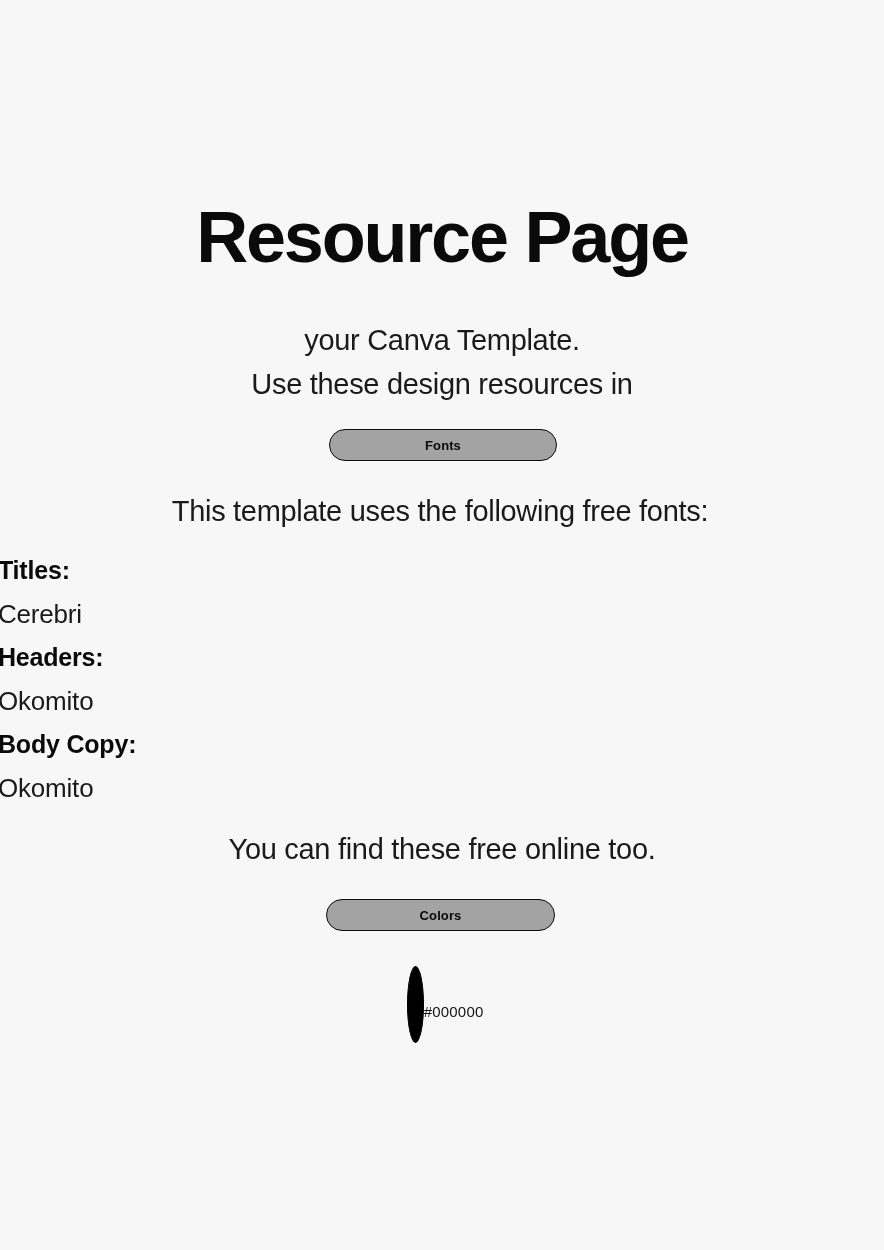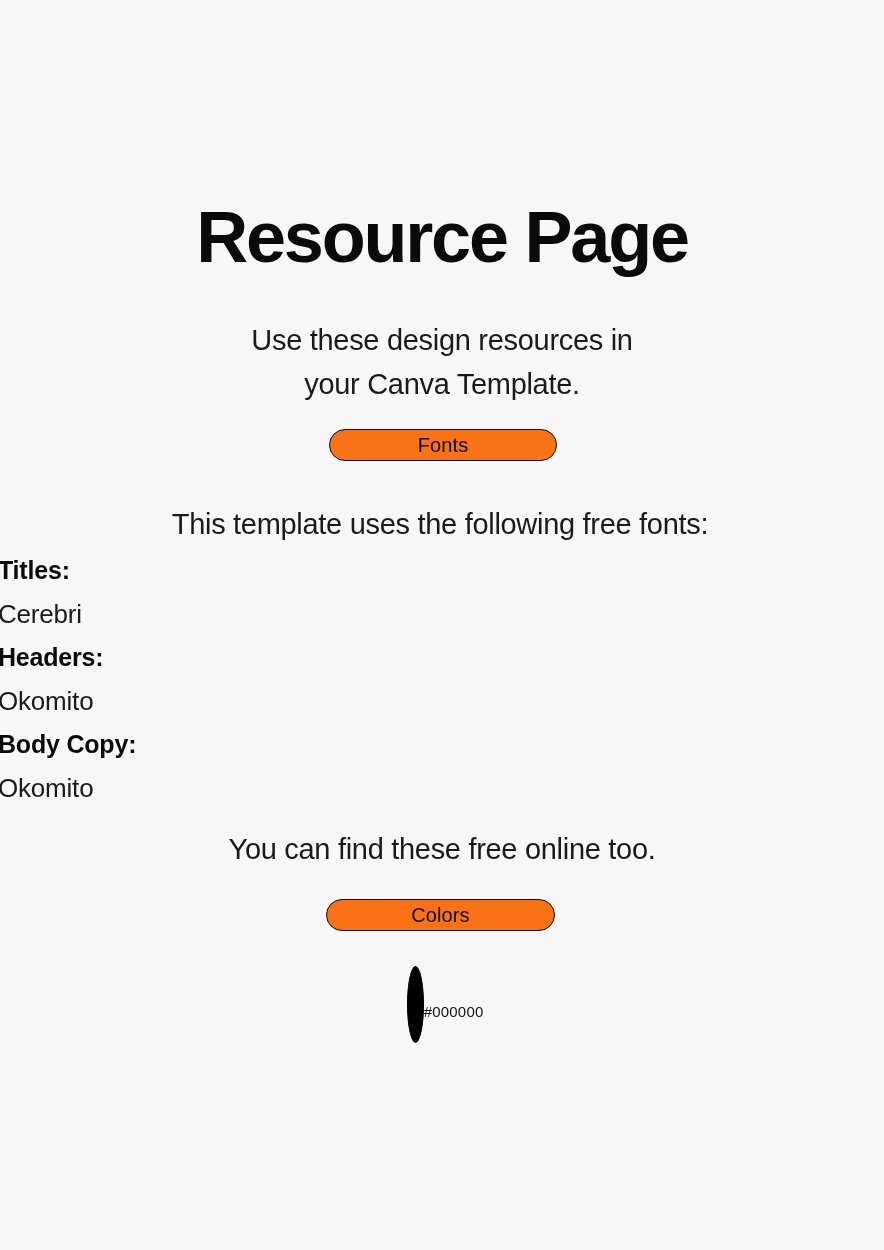--- a/index.html
+++ b/index.html
@@ -56,46 +56,46 @@
   .subtitle .sub-line {
     display: block;
   }
 
   
   .pill {
     position: absolute;
     box-sizing: border-box;
     border: 1.3px solid #0d0d0d;
     border-radius: 100px;
-    background: #f97316;
+    background: #a3a3a3;
     display: flex;
     align-items: center;
     justify-content: center;
-    font-size: 20px;
-    font-weight: 400;
+    font-size: 13px;
+    font-weight: 700;
     letter-spacing: 0.1px;
     color: #0a0a0a;
   }
   .pill-fonts {
     left: 329px;
     top: 429px;
     width: 228px;
     height: 32px;
   }
   .pill-colors {
     left: 326px;
     top: 899px;
     width: 229px;
     height: 32px;
   }
 
   
   .fonts-intro {
     position: absolute;
-    top: 504px;
+    top: 491px;
     left: 0;
     width: 880px;
     text-align: center;
     font-size: 29px;
     font-weight: 400;
     letter-spacing: -0.3px;
     line-height: 40px;
     color: #1a1a1a;
   }
 
@@ -183,22 +183,22 @@
   }
 </style>
 </head>
 <body>
 
 <div class="page">
 
   <div class="title">Resource Page</div>
 
   <div class="subtitle">
+    <span class="sub-line">your Canva Template.</span>
     <span class="sub-line">Use these design resources in</span>
-    <span class="sub-line">your Canva Template.</span>
   </div>
 
   <div class="pill pill-fonts">
     <span>Fonts</span>
   </div>
 
   <div class="fonts-intro">This template uses the following free fonts:</div>
 
   <div class="font-list">
     <span class="font-row label">Titles:</span>

